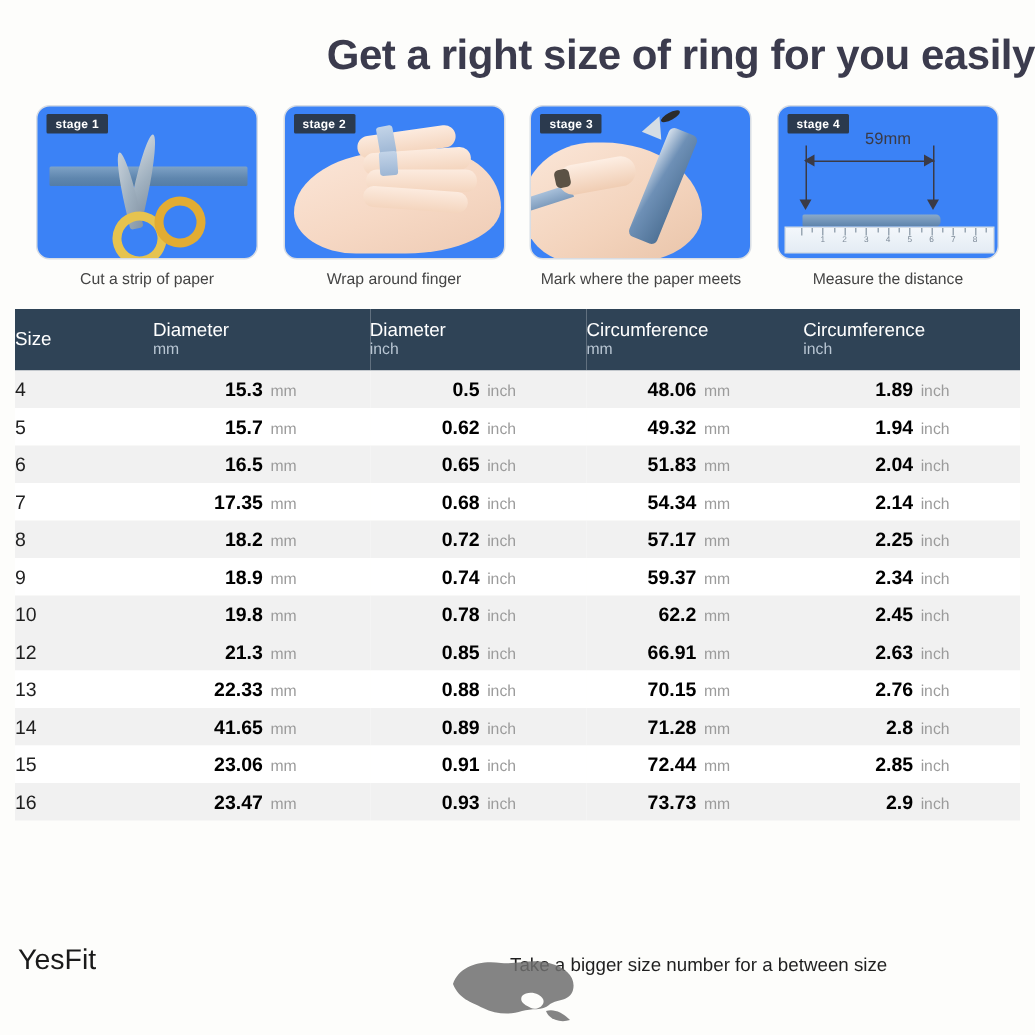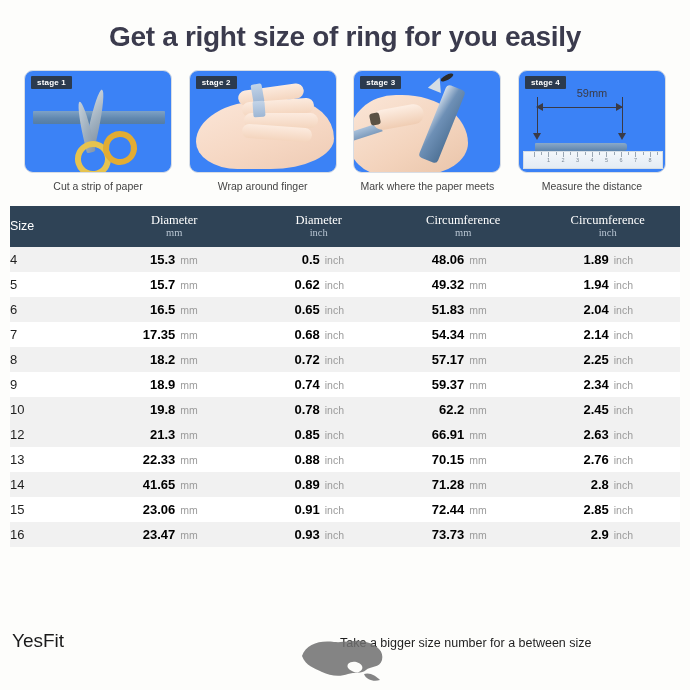--- a/index.html
+++ b/index.html
@@ -16,21 +16,21 @@
   }
   .page {
     width: 690px;
     height: 690px;
     position: relative;
     background: #fdfdfb;
   }
 
   
   .title {
-    text-align: center;
+    text-align: right;
     font-size: 28px;
     font-weight: bold;
     color: #3b3b4d;
     letter-spacing: -0.3px;
     padding-top: 20px;
     line-height: 1.2;
   }
 
   
   .stages {
@@ -282,21 +282,21 @@
     color: #ffffff;
     line-height: 1.15;
   }
   .th-sub {
     display: block;
     font-size: 10.5px;
     color: #b9c6d3;
     line-height: 1.15;
   }
   th.c-size { text-align: left; padding-left: 14px; width: 92px; }
-  th.c-val  { text-align: center; font-family: Liberation Serif, serif; }
+  th.c-val  { text-align: left; }
 
   table.size-table tbody td {
     font-size: 13px;
     padding: 5px 0;
     color: #1f1f1f;
   }
   tbody tr.alt td { background: #f1f1f1; }
   tbody tr td { background: #ffffff; }
 
   td.c-size { text-align: left; padding-left: 22px; font-size: 13px; color: #1f1f1f; }

